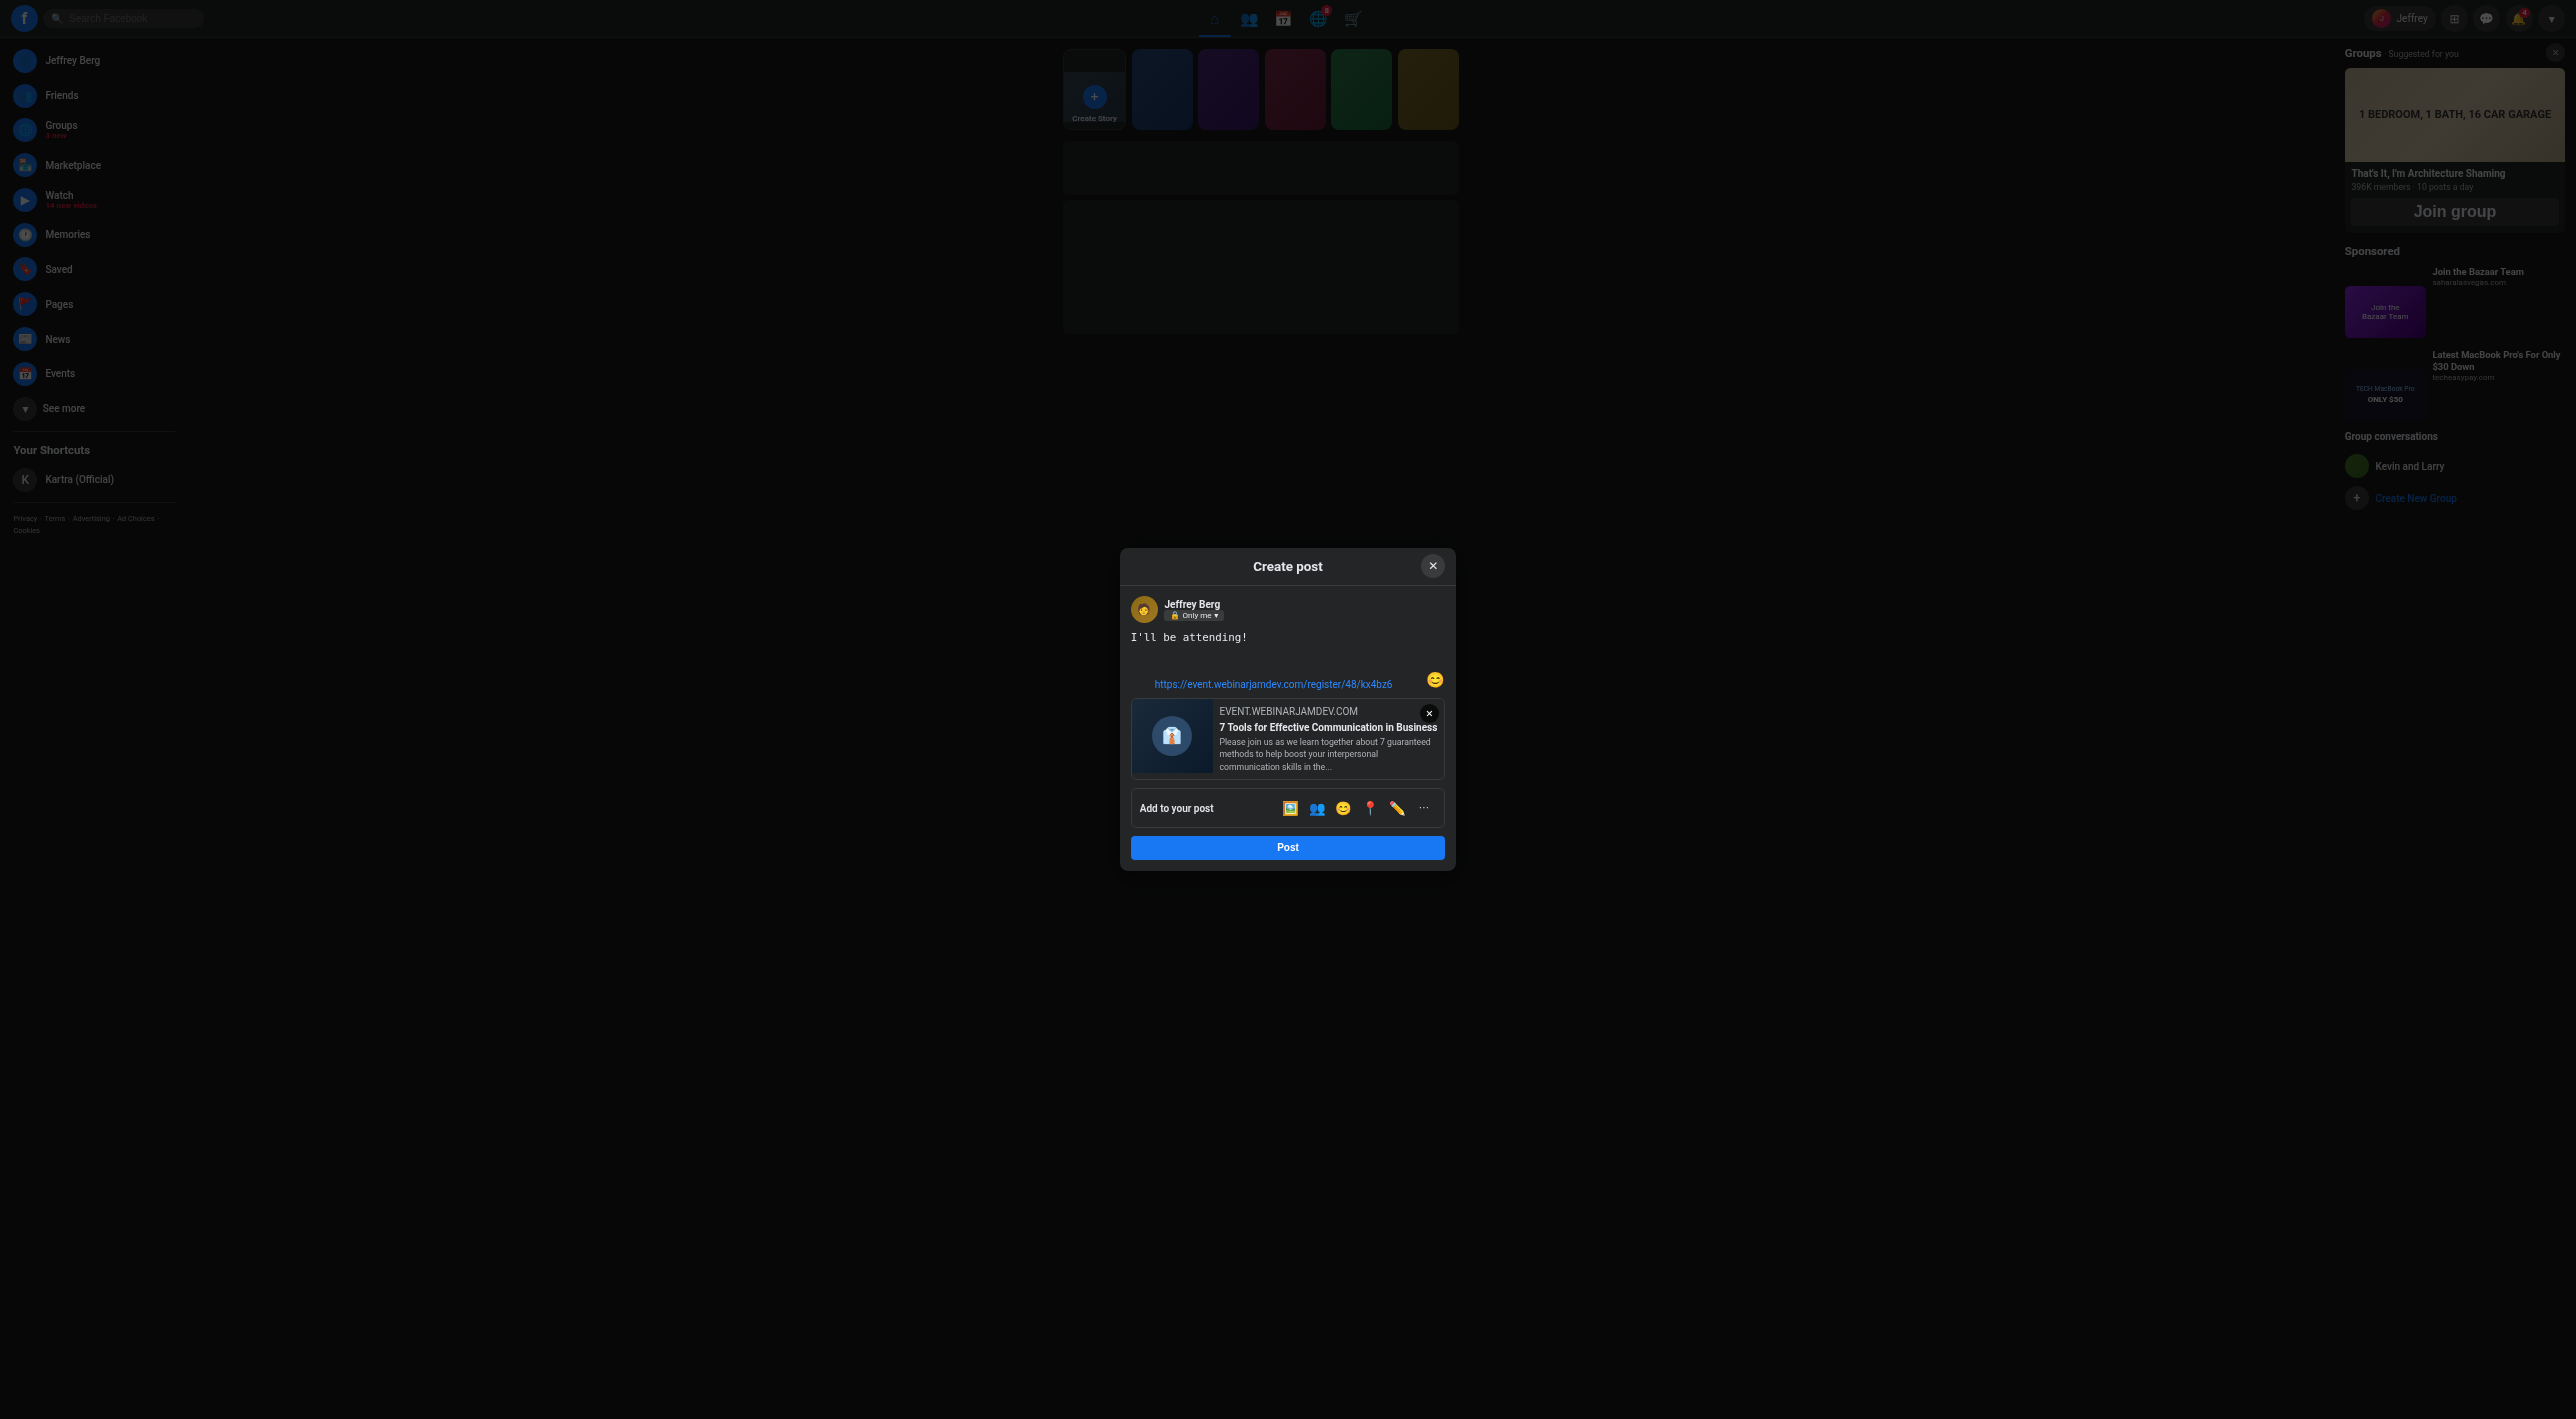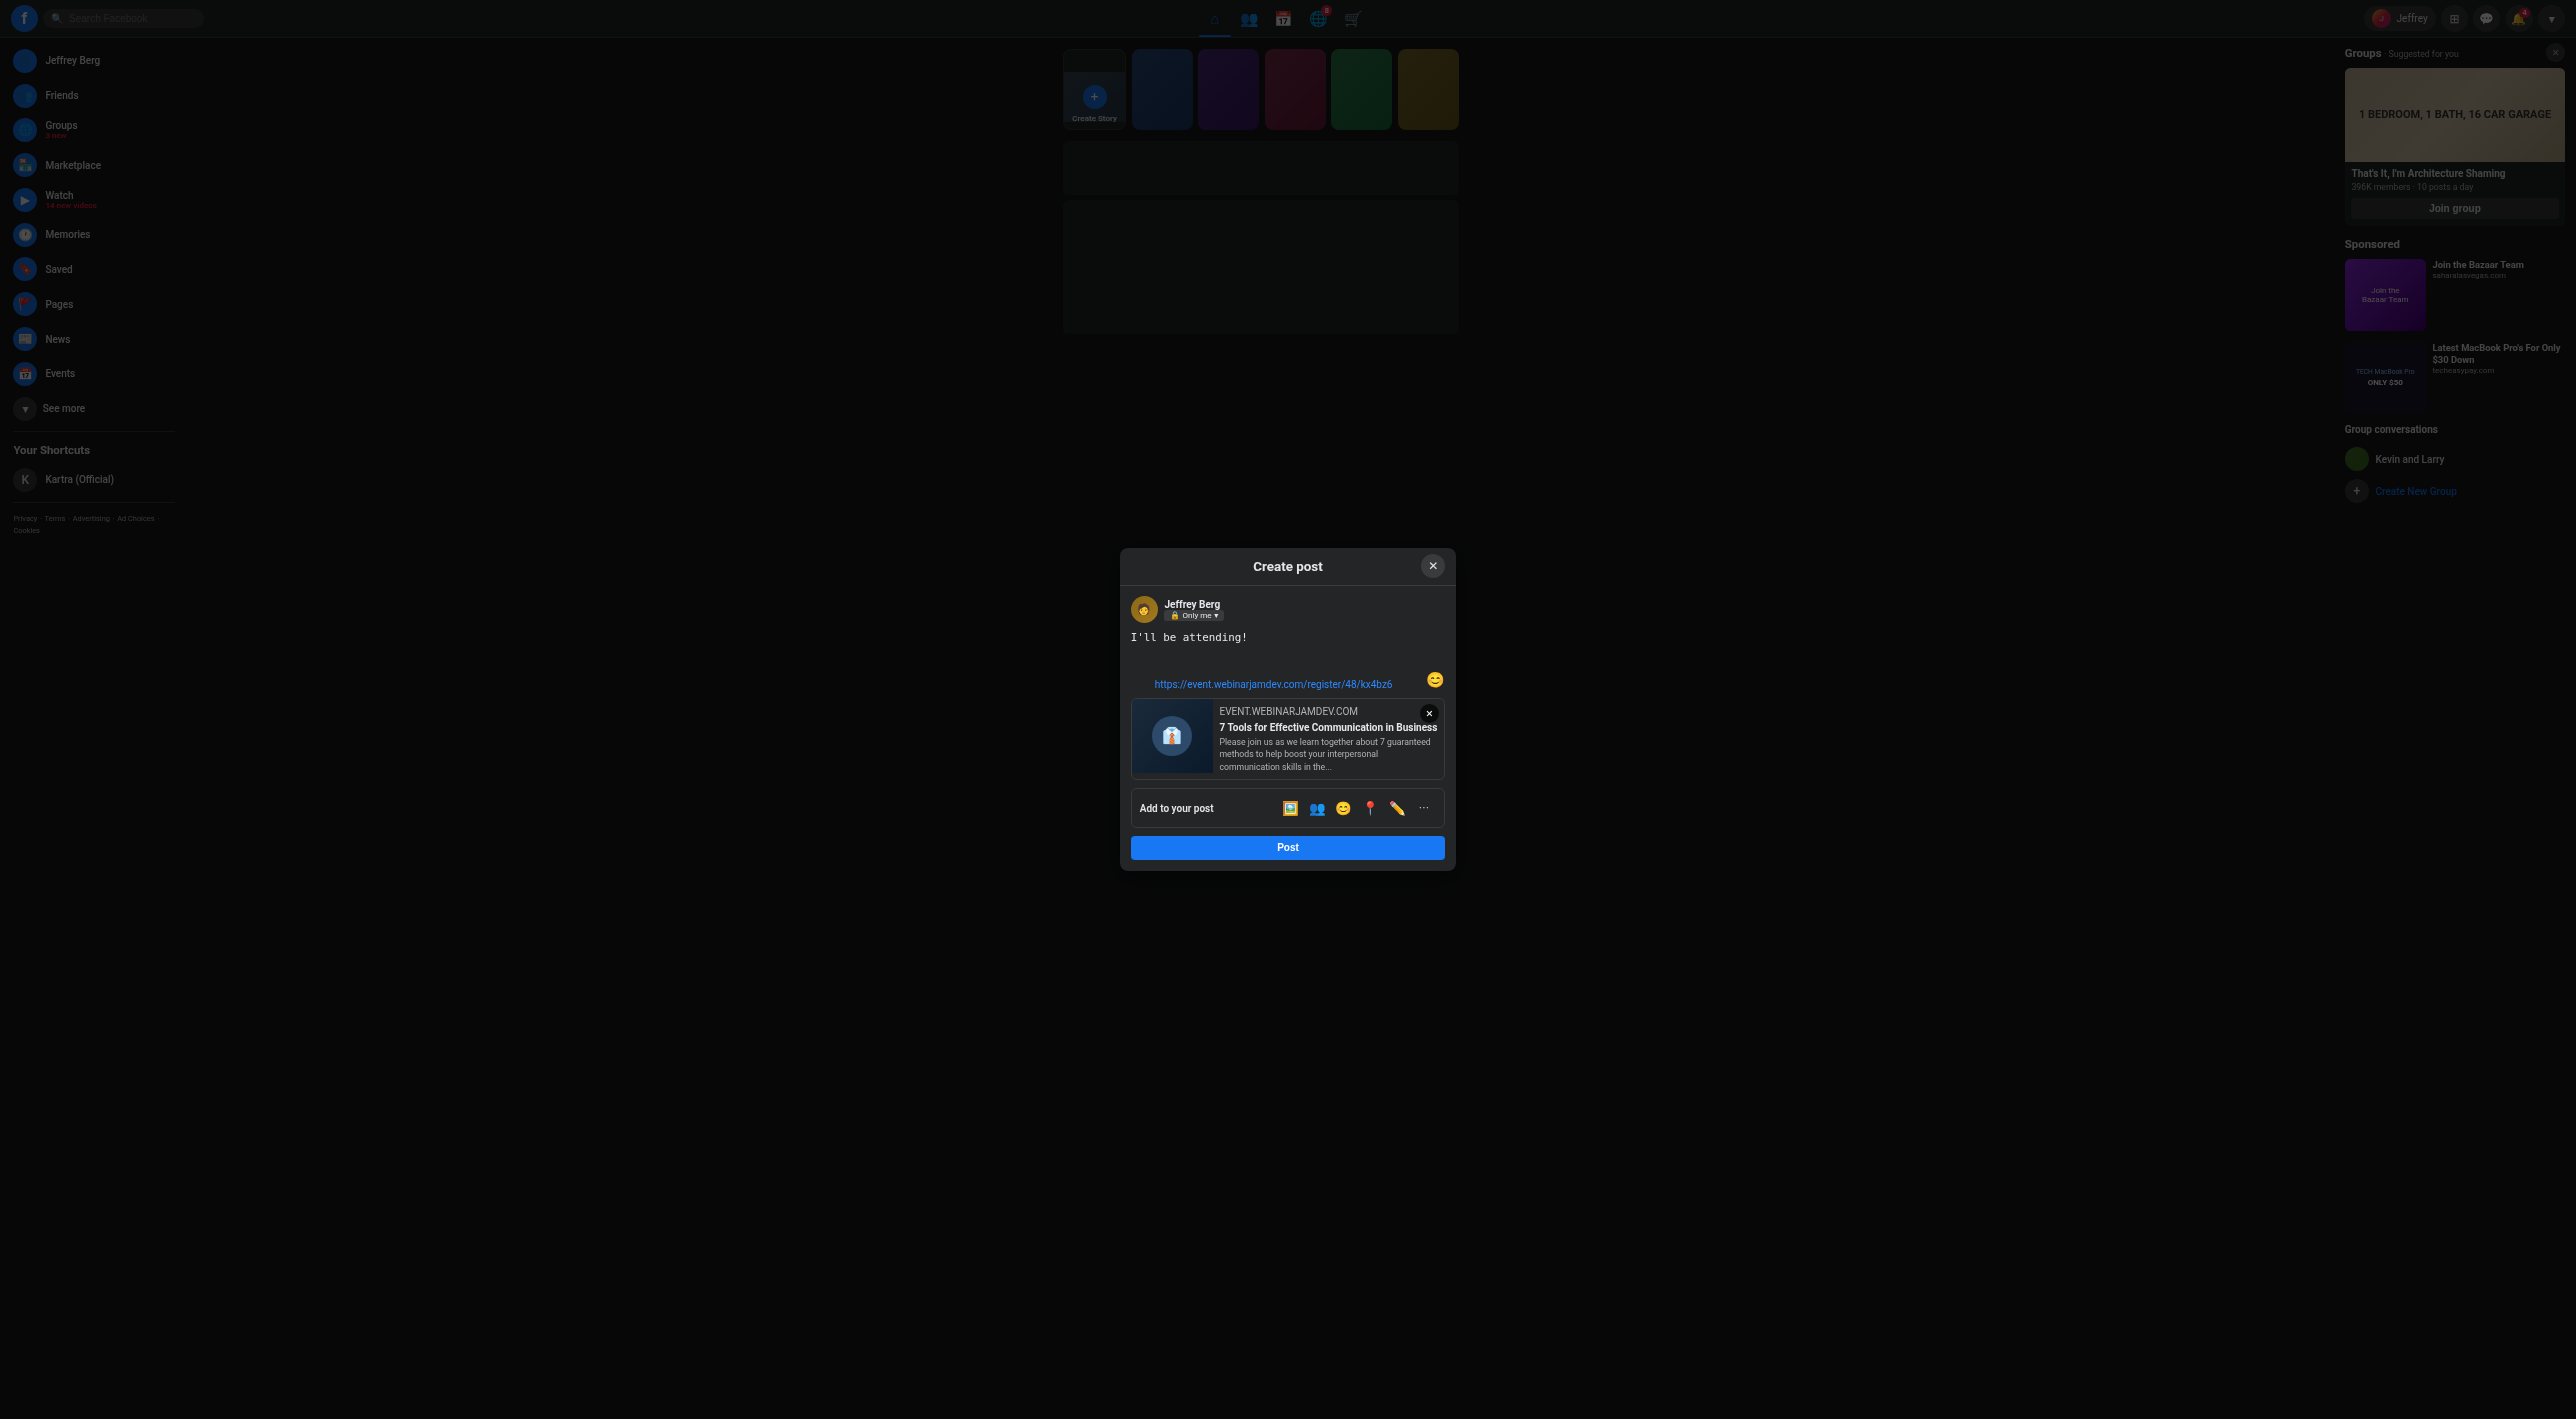--- a/index.html
+++ b/index.html
@@ -321,47 +321,48 @@
       color: #b0b3b8;
       margin-bottom: 5.4px;
     }
     .join-btn {
       width: 100%;
       padding: 5.4px;
       background: #3a3b3c;
       border: none;
       border-radius: 4px;
       color: #e4e6eb;
-      font-size: 10px;
+      font-size: 16px;
       font-weight: 600;
       cursor: pointer;
     }
 
     .sponsored-section { margin-top: 10.8px; }
     .sponsored-title {
       font-size: 11.4px;
       font-weight: 700;
       color: #e4e6eb;
       margin-bottom: 8px;
     }
     .ad-card {
       display: flex;
       gap: 6.7px;
       margin-bottom: 10.8px;
       cursor: pointer;
     }
     .ad-img {
-      width: 81px; height: 72px;
+      width: 81px; height: 52px;
       border-radius: 5.4px;
       flex-shrink: 0;
       background: #3a3b3c;
       display: flex; align-items: center; justify-content: center;
       font-size: 7.4px;
       color: #b0b3b8;
       text-align: center;
+      margin-top: 20px;
     }
     .ad-info { flex: 1; }
     .ad-source { font-size: 8px; color: #b0b3b8; }
     .ad-title { font-size: 9.4px; font-weight: 700; color: #e4e6eb; line-height: 1.3; }
 
     .conversations-section { margin-top: 10.8px; }
     .conversations-title {
       font-size: 10px;
       font-weight: 700;
       color: #e4e6eb;

